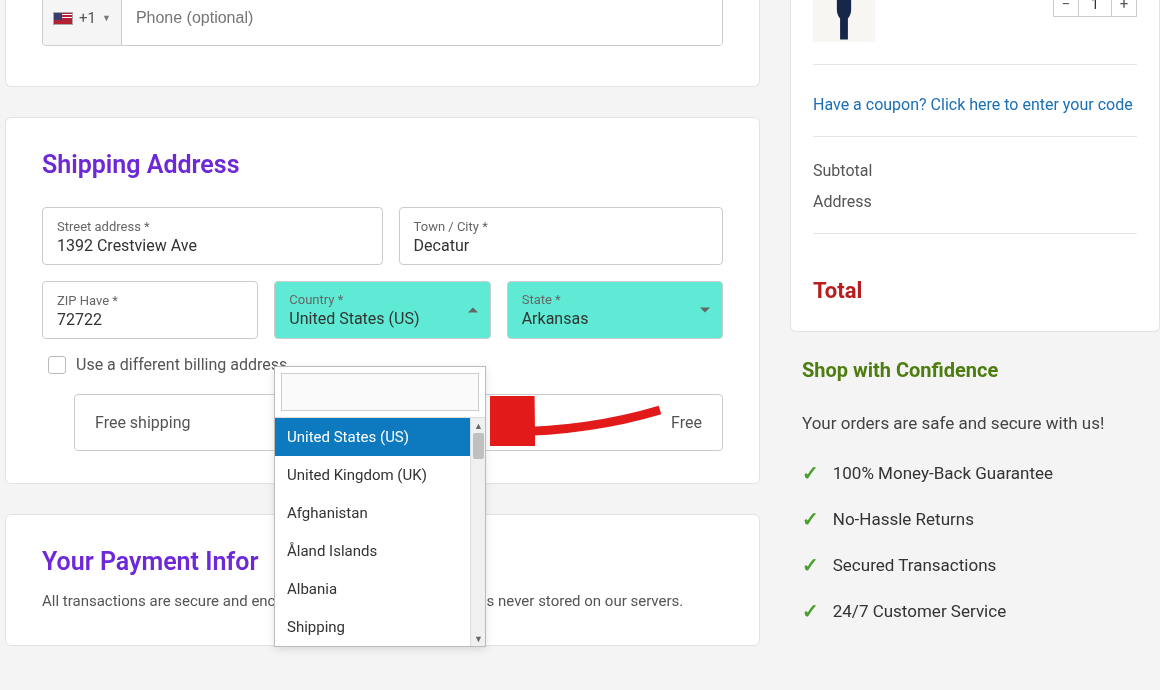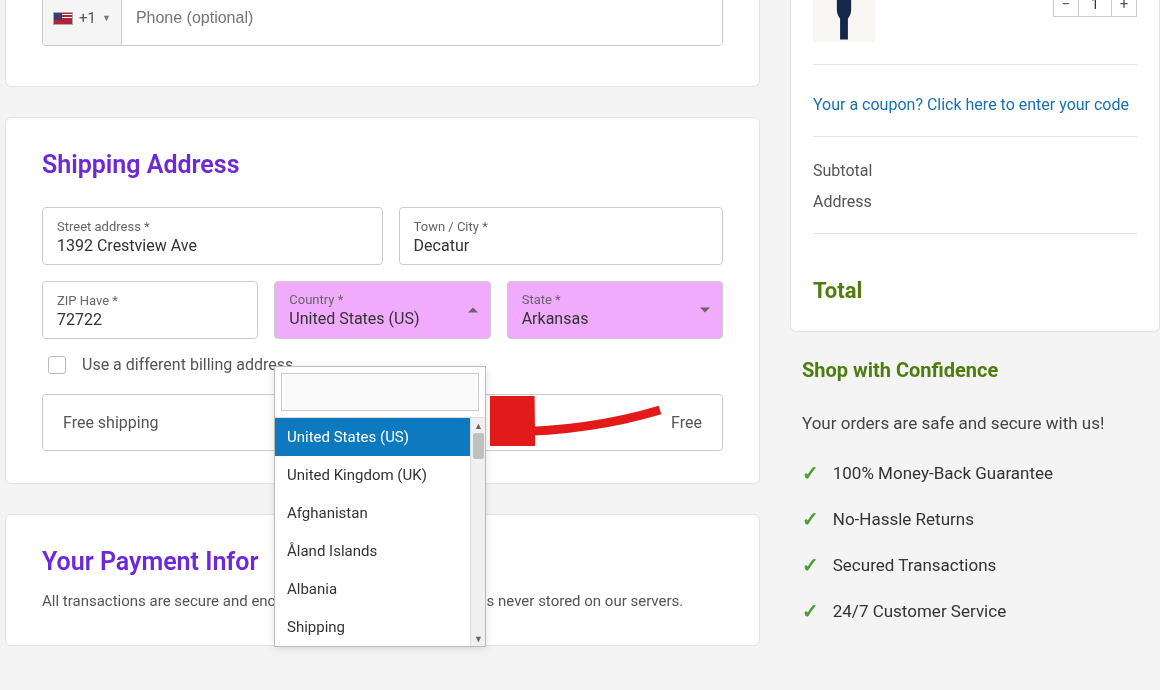--- a/index.html
+++ b/index.html
@@ -112,21 +112,21 @@
     border: none;
     padding: 0 14px;
     font-size: 16px;
     color: #888;
     outline: none;
   }
   .dropdown-box {
     border: 1px solid #ccc;
     border-radius: 4px;
     padding: 10px 4px 8px 14px;
-    background: #f0abfc;
+    background: #5eead4;
     min-height: 58px;
     position: relative;
   }
   .dropdown-box .field-label { font-size:13px; color:#666; }
   .dropdown-box .field-value { font-size:16px; color:#333; }
   .caret {
     position: absolute;
     right: 12px;
     top: 50%;
     transform: translateY(-50%);
@@ -135,41 +135,42 @@
     border-right: 5px solid transparent;
     border-top: 5px solid #666;
   }
   .caret.up {
     border-top: none;
     border-bottom: 5px solid #666;
   }
   .checkbox-row {
     display: flex;
     align-items: center;
-    gap: 16px;
+    gap: 10px;
     margin: 12px 0 20px 6px;
     color: #555;
     font-size: 16px;
   }
   .checkbox {
     width: 18px;
     height: 18px;
     border: 1px solid #bbb;
     border-radius: 3px;
     background: #fff;
   }
   .shipping-row {
     border: 1px solid #ccc;
     border-radius: 4px;
     padding: 18px 20px;
     display: flex;
     justify-content: space-between;
     align-items: flex-end;
     font-size: 16px;
     color: #555;
+    margin-left: 32px;
   }
   
   .country-dropdown {
     position: absolute;
     top: 366px;
     left: 274px;
     width: 212px;
     background: #fff;
     border: 1px solid #bbb;
     z-index: 100;
@@ -297,21 +298,21 @@
   .totals-row {
     display: flex;
     justify-content: space-between;
     padding: 6px 0;
     font-size: 16px;
     color: #555;
   }
   .total-big {
     font-size: 22px;
     font-weight: 700;
-    color: #4d7c0f;
+    color: #b91c1c;
     padding-top: 20px;
   }
   
   .confidence {
     padding: 26px 2px 0 12px;
   }
   .confidence h3 {
     font-size: 20px;
     font-weight: 700;
     margin-bottom: 31px;
@@ -435,21 +436,21 @@
         <div class="qty-stepper">
           <div class="qty-btn">−</div>
           <div class="qty-val">1</div>
           <div class="qty-btn">+</div>
         </div>
       </div>
 
       <div class="divider"></div>
 
       <div class="coupon-section">
-        <span class="coupon-link">Your a coupon? Click here to enter your code</span>
+        <span class="coupon-link">Have a coupon? Click here to enter your code</span>
       </div>
 
       <div class="divider"></div>
 
       <div class="totals-row">
         <span>Subtotal</span>
       </div>
       <div class="totals-row">
         <span>Address</span>
       </div>

